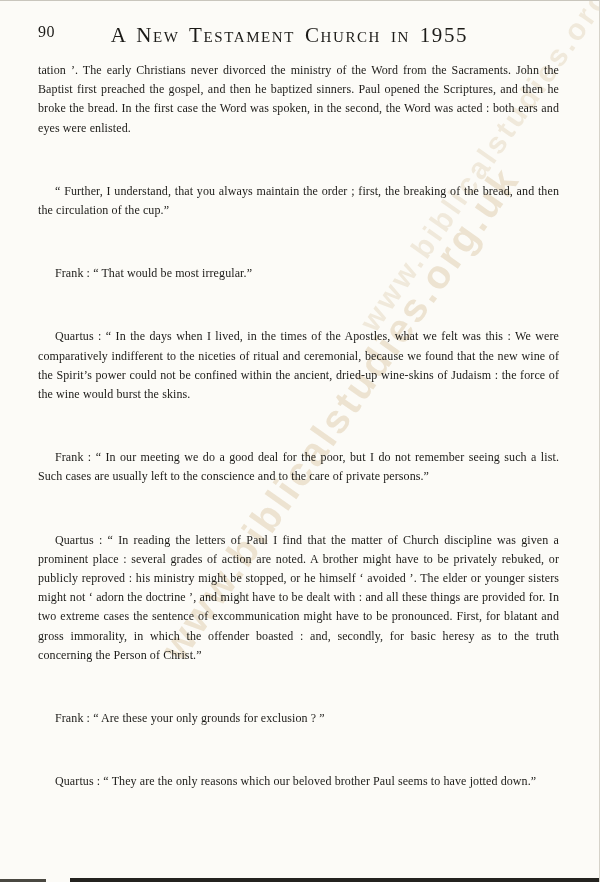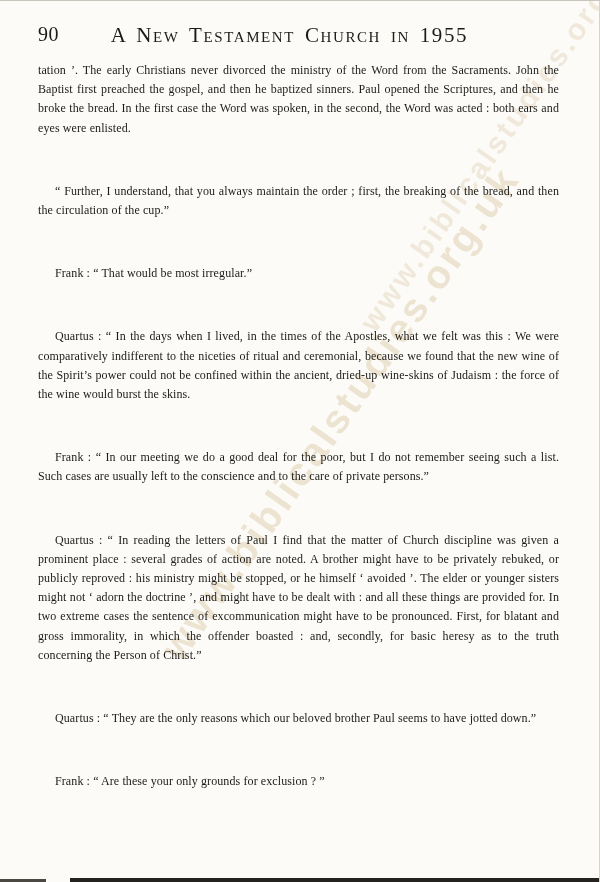--- a/index.html
+++ b/index.html
@@ -23,21 +23,21 @@
   }
   .running-head {
     display: flex;
     align-items: baseline;
     justify-content: flex-start;
     margin: 4px 0 16px 0;
     position: relative;
     height: 22px;
   }
   .page-number {
-    font-size: 20px;
+    font-size: 16px;
     letter-spacing: 0.5px;
   }
   .running-title {
     position: absolute;
     left: 0;
     right: 18px;
     text-align: center;
     font-variant: small-caps;
     font-size: 21px;
     letter-spacing: 1.6px;
@@ -113,20 +113,20 @@
     <span class="running-title">A New Testament Church in 1955</span>
   </div>
 
   <div class="text-body">
       <p>tation ’.  The early Christians never divorced the ministry of the Word from the Sacraments.  John the Baptist first preached the gospel, and then he baptized sinners.  Paul opened the Scriptures, and then he broke the bread.  In the first case the Word was spoken, in the second, the Word was acted :  both ears and eyes were enlisted.</p>
       <p class="indent">“ Further, I understand, that you always maintain the order ;  first, the breaking of the bread, and then the circulation of the cup.”</p>
       <p class="indent">Frank :  “ That would be most irregular.”</p>
       <p class="indent">Quartus :  “ In the days when I lived, in the times of the Apostles, what we felt was this :  We were comparatively indifferent to the niceties of ritual and ceremonial, because we found that the new wine of the Spirit’s power could not be confined within the ancient, dried-up wine-skins of Judaism :  the force of the wine would burst the skins.</p>
       <p class="indent">Frank :  “ In our meeting we do a good deal for the poor, but I do not remember seeing such a list.  Such cases are usually left to the conscience and to the care of private persons.”</p>
       <p class="indent">Quartus :  “ In reading the letters of Paul I find that the matter of Church discipline was given a prominent place :  several grades of action are noted.  A brother might have to be privately rebuked, or publicly reproved :  his ministry might be stopped, or he himself ‘ avoided ’.  The elder or younger sisters might not ‘ adorn the doctrine ’, and might have to be dealt with :  and all these things are provided for.  In two extreme cases the sentence of excommunication might have to be pronounced.  First, for blatant and gross immorality, in which the offender boasted :  and, secondly, for basic heresy as to the truth concerning the Person of Christ.”</p>
+      <p class="indent">Frank :  “ Are these your only grounds for exclusion ? ”</p>
       <p class="indent">Quartus :  “ They are the only reasons which our beloved brother Paul seems to have jotted down.”</p>
-      <p class="indent">Frank :  “ Are these your only grounds for exclusion ? ”</p>
     </div>
 
   <div class="scan-edge-corner"></div>
   <div class="scan-edge-bottom"></div>
 
 </div>
 
 </body></html>

